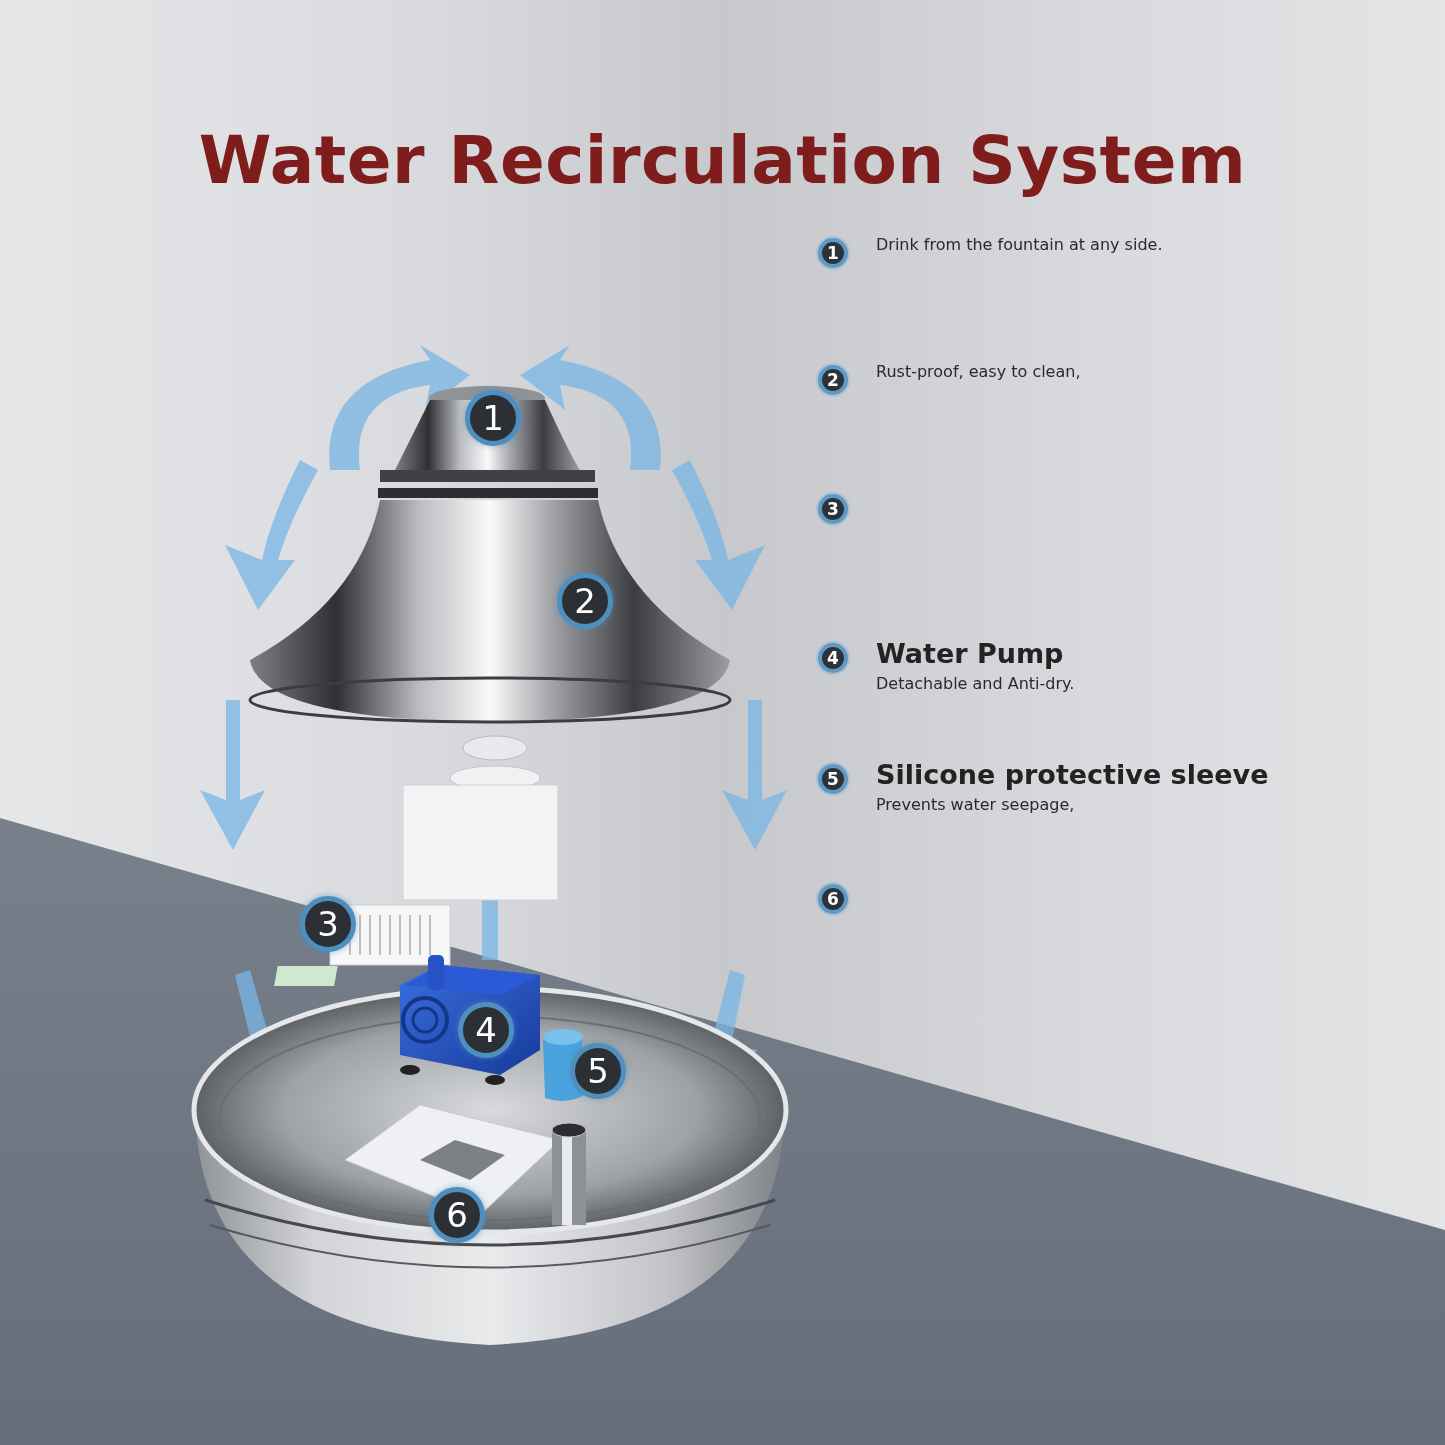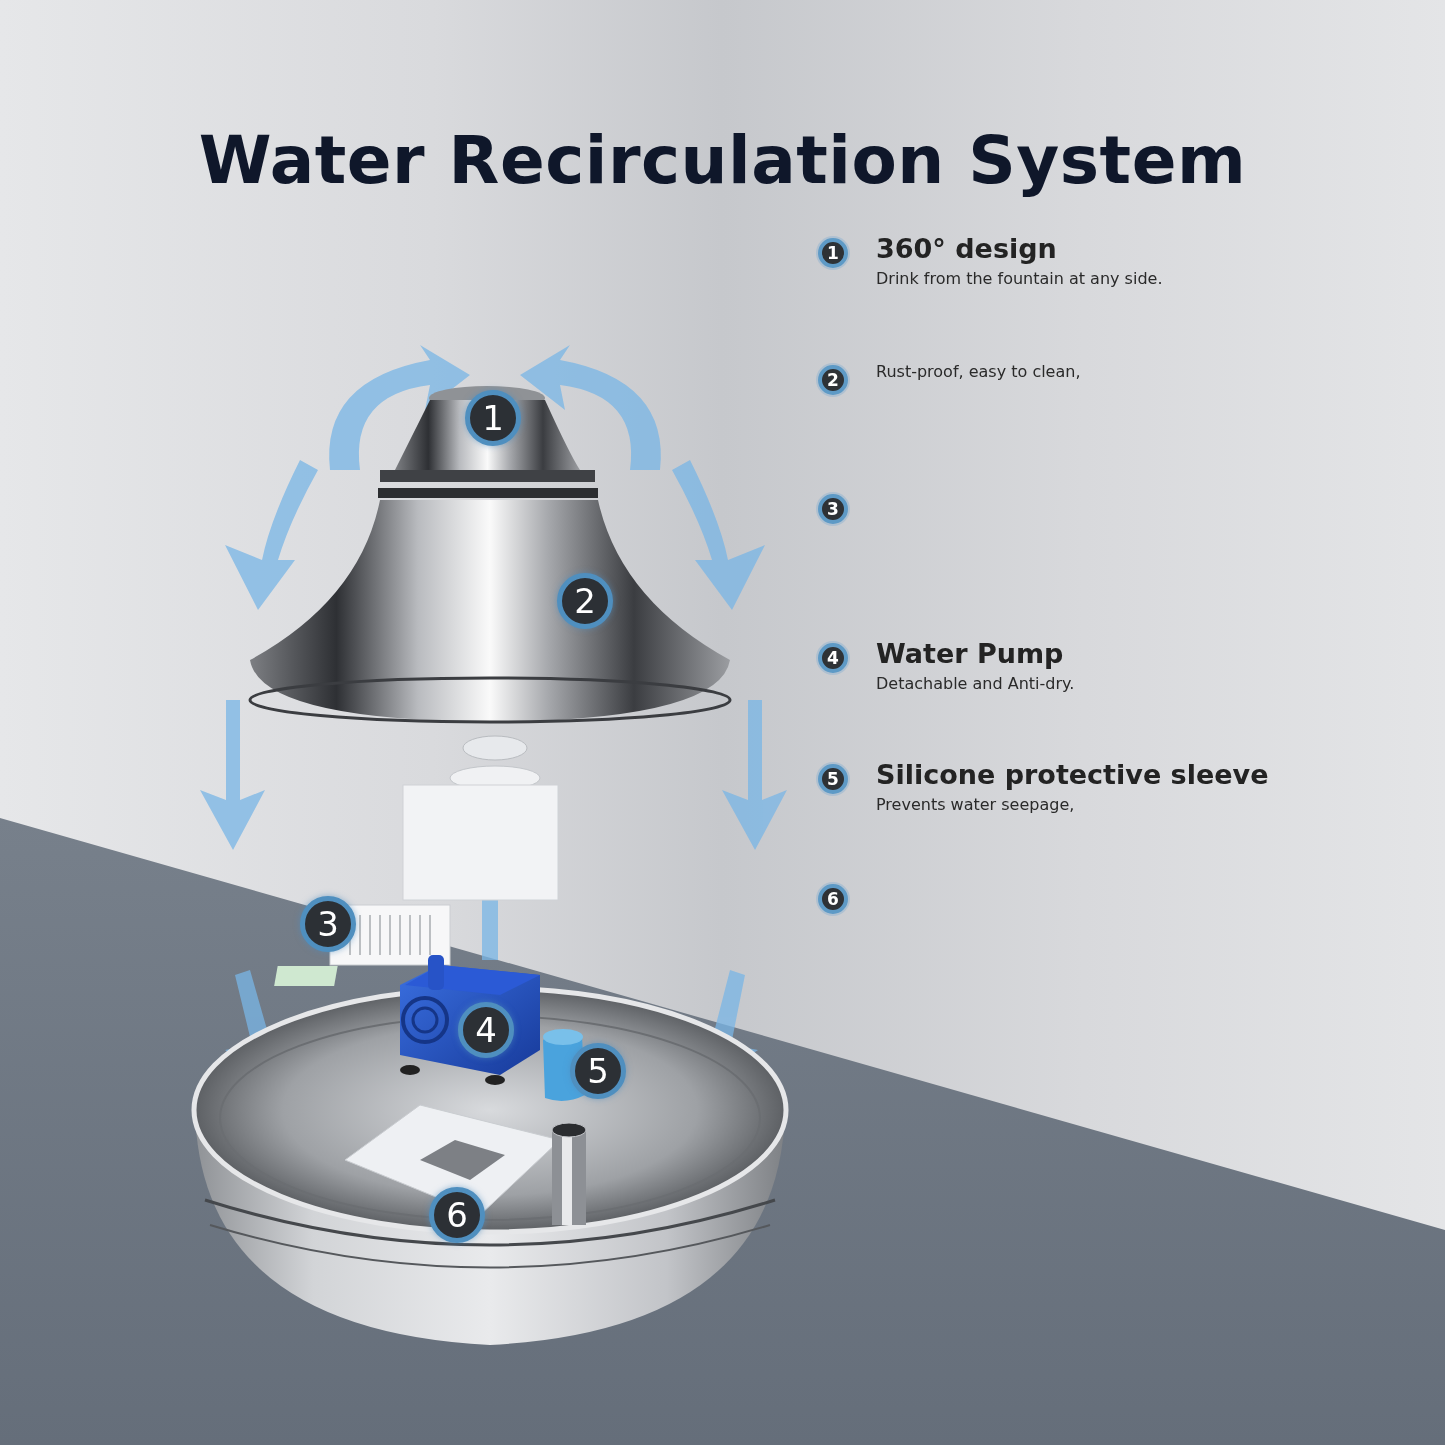--- a/index.html
+++ b/index.html
@@ -2,21 +2,21 @@
 <html><head>
 <meta charset="utf-8">
 <style>
   html, body { margin:0; padding:0; }
   body { width:1445px; height:1445px; overflow:hidden; position:relative;
     font-family:"DejaVu Sans","Liberation Sans",sans-serif; }
   .bg { position:absolute; inset:0;
     background: linear-gradient(90deg,#e6e7e9 0%,#d9dadd 30%,#c6c8cc 50%,#d8d9dc 75%,#e4e5e7 100%); }
   .floor-svg { position:absolute; left:0; top:0; width:1445px; height:1445px; }
   .title { position:absolute; left:0; width:1445px; top:78px; text-align:center;
-    font-size:66px; font-weight:bold; color:#0f172a; letter-spacing:0.5px; }
+    font-size:66px; font-weight:bold; color:#7f1d1d; letter-spacing:0.5px; }
   .features { position:absolute; left:818px; top:232px; width:600px; }
   .feature { position:absolute; left:0; display:flex; align-items:flex-start; }
   .badge { width:30px; height:30px; border-radius:50%; background:#2e3236;
     border:4px solid #5e9ac6; box-sizing:border-box; color:#fff;
     font-size:17px; font-weight:bold; display:flex; align-items:center; justify-content:center;
     margin-top:6px; flex:0 0 auto; box-shadow:0 0 0 2px rgba(120,170,210,0.35); }
   .ftext { margin-left:28px; }
   .fhead { font-size:27px; font-weight:bold; color:#232323; line-height:34px; white-space:nowrap; }
   .fdesc { font-size:16px; color:#2a2a2a; line-height:25px; white-space:pre-line; }
   .callout { position:absolute; width:56px; height:56px; border-radius:50%;
@@ -146,21 +146,20 @@
 <div class="callout" style="left:557px;top:573px;">2</div>
 <div class="callout" style="left:300px;top:896px;">3</div>
 <div class="callout" style="left:458px;top:1002px;">4</div>
 <div class="callout" style="left:570px;top:1043px;">5</div>
 <div class="callout" style="left:429px;top:1187px;">6</div>
 
 <div class="features">
   <div class="feature" style="top:0px;">
     <div class="badge">1</div>
     <div class="ftext">
-      <div class="fhead">360° design</div>
       <div class="fdesc">Drink from the fountain at any side.</div>
     </div>
   </div>
   <div class="feature" style="top:127px;">
     <div class="badge">2</div>
     <div class="ftext">
       <div class="fdesc">Rust-proof, easy to clean,</div>
     </div>
   </div>
   <div class="feature" style="top:256px;">

